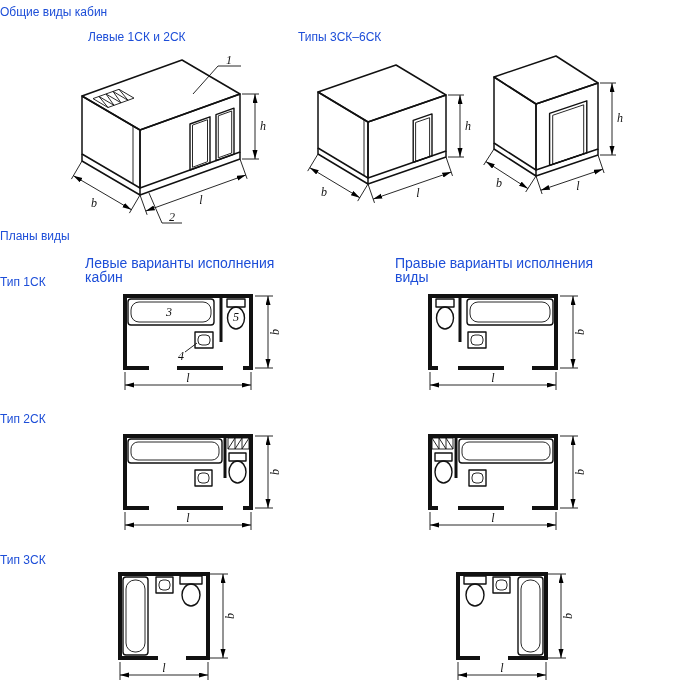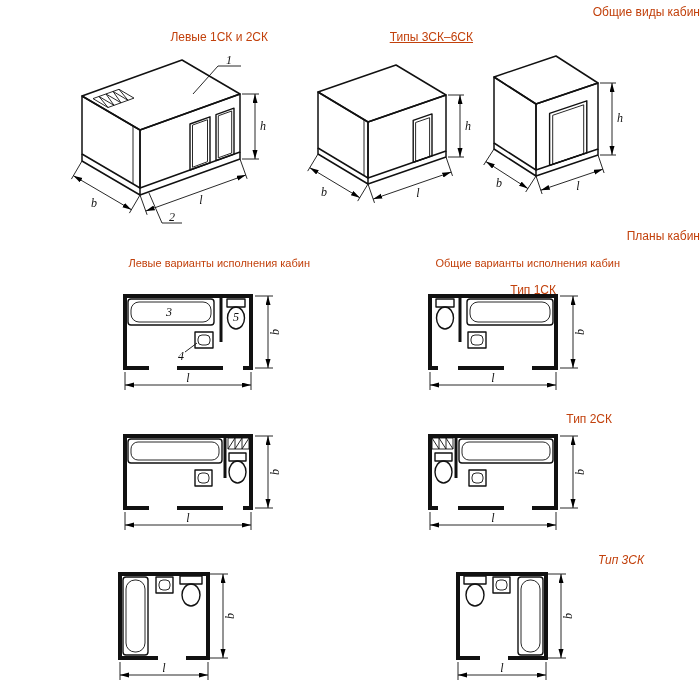--- a/index.html
+++ b/index.html
@@ -1,38 +1,38 @@
 <!DOCTYPE html>
 <html><head>
 <meta charset="utf-8">
 <style>
   * { margin:0; padding:0; box-sizing:border-box; }
   html,body { background:#fff; }
   body { width:700px; height:700px; font-family:"Liberation Sans", sans-serif; color:#111; }
   .page { position:relative; width:700px; height:700px; background:#fff; overflow:hidden; }
-  .t { position:absolute; text-align:right; font-size:12px; line-height:14px; color:#c2410c; }
-  .hdr { font-size:11px; }
+  .t { position:absolute; text-align:left; font-size:12px; line-height:14px; color:#1d4ed8; }
+  .hdr { font-size:14px; }
   svg { position:absolute; overflow:visible; }
   .ln   { fill:none; stroke:#111; stroke-width:1.5; stroke-linejoin:round; }
   .thin { fill:none; stroke:#111; stroke-width:0.9; stroke-linejoin:round; }
   .fx   { fill:none; stroke:#111; stroke-width:1.4; stroke-linejoin:round; }
   .dim line { stroke:#111; stroke-width:0.9; fill:none; }
   .wall line { stroke:#111; stroke-width:4; }
   text { fill:#111; }
   .dimlbl  { font:italic 12px "Liberation Serif", serif; }
   .callout { font:italic 12px "Liberation Serif", serif; text-anchor:middle; }
 </style>
 </head>
 <body>
 
 <div class="page">
 
   <div class="t" style="top:5px;left:0;width:700px;">Общие виды кабин</div>
   <div class="t" style="top:30px;left:88px;width:180px;">Левые 1СК и 2СК</div>
-  <div class="t" style="top:30px;left:298px;width:175px;text-decoration:underline;">Типы 3СК–6СК</div>
+  <div class="t" style="top:30px;left:298px;width:175px;">Типы 3СК–6СК</div>
 
   <svg style="left:55px;top:46px;" width="215" height="195" viewBox="0 0 215 195">
     <defs>
         <marker id="a1" markerWidth="10" markerHeight="8" refX="9" refY="2.5" orient="auto-start-reverse" markerUnits="userSpaceOnUse">
           <path d="M0,0 L9,2.5 L0,5 Z"></path>
         </marker>
       </defs>
     <g class="ln">
       <polygon points="85,84 185,48 127,14 27,50"></polygon>
       <polygon points="85,142 185,106 185,48 85,84"></polygon>
@@ -153,26 +153,26 @@
     </g>
     <text class="dimlbl callout" x="31" y="139">b</text>
     <g class="dim">
       <line x1="68" y1="128" x2="74.1" y2="146"></line>
       <line x1="130" y1="107" x2="136.1" y2="125"></line>
       <line x1="72.8" y1="142.2" x2="134.8" y2="121.2" marker-start="url(#a3)" marker-end="url(#a3)"></line>
     </g>
     <text class="dimlbl callout" x="110" y="142">l</text>
   </svg>
 
-  <div class="t" style="top:229px;left:0;width:700px;">Планы кабин</div>
+  <div class="t" style="top:229px;left:0;width:700px;">Планы виды</div>
   <div class="t hdr" style="top:256px;left:85px;width:225px;">Левые варианты исполнения кабин</div>
-  <div class="t hdr" style="top:256px;left:395px;width:225px;">Общие варианты исполнения кабин</div>
-  <div class="t" style="top:283px;left:0;width:556px;">Тип 1СК</div>
+  <div class="t hdr" style="top:256px;left:395px;width:225px;">Правые варианты исполнения виды</div>
+  <div class="t" style="top:275px;left:0;width:556px;">Тип 1СК</div>
   <div class="t" style="top:412px;left:0;width:612px;">Тип 2СК</div>
-  <div class="t" style="top:553px;left:0;width:644px;font-style:italic;">Тип 3СК</div>
+  <div class="t" style="top:553px;left:0;width:644px;">Тип 3СК</div>
 
   <svg style="left:115px;top:288px;" width="170" height="112" viewBox="0 0 170 112">
     <defs>
         <marker id="p1" markerWidth="10" markerHeight="8" refX="9" refY="2.5" orient="auto-start-reverse" markerUnits="userSpaceOnUse">
           <path d="M0,0 L9,2.5 L0,5 Z"></path>
         </marker>
       </defs>
     <g class="wall">
       <line x1="8" y1="8" x2="138" y2="8"></line>
       <line x1="10" y1="6" x2="10" y2="82"></line>

